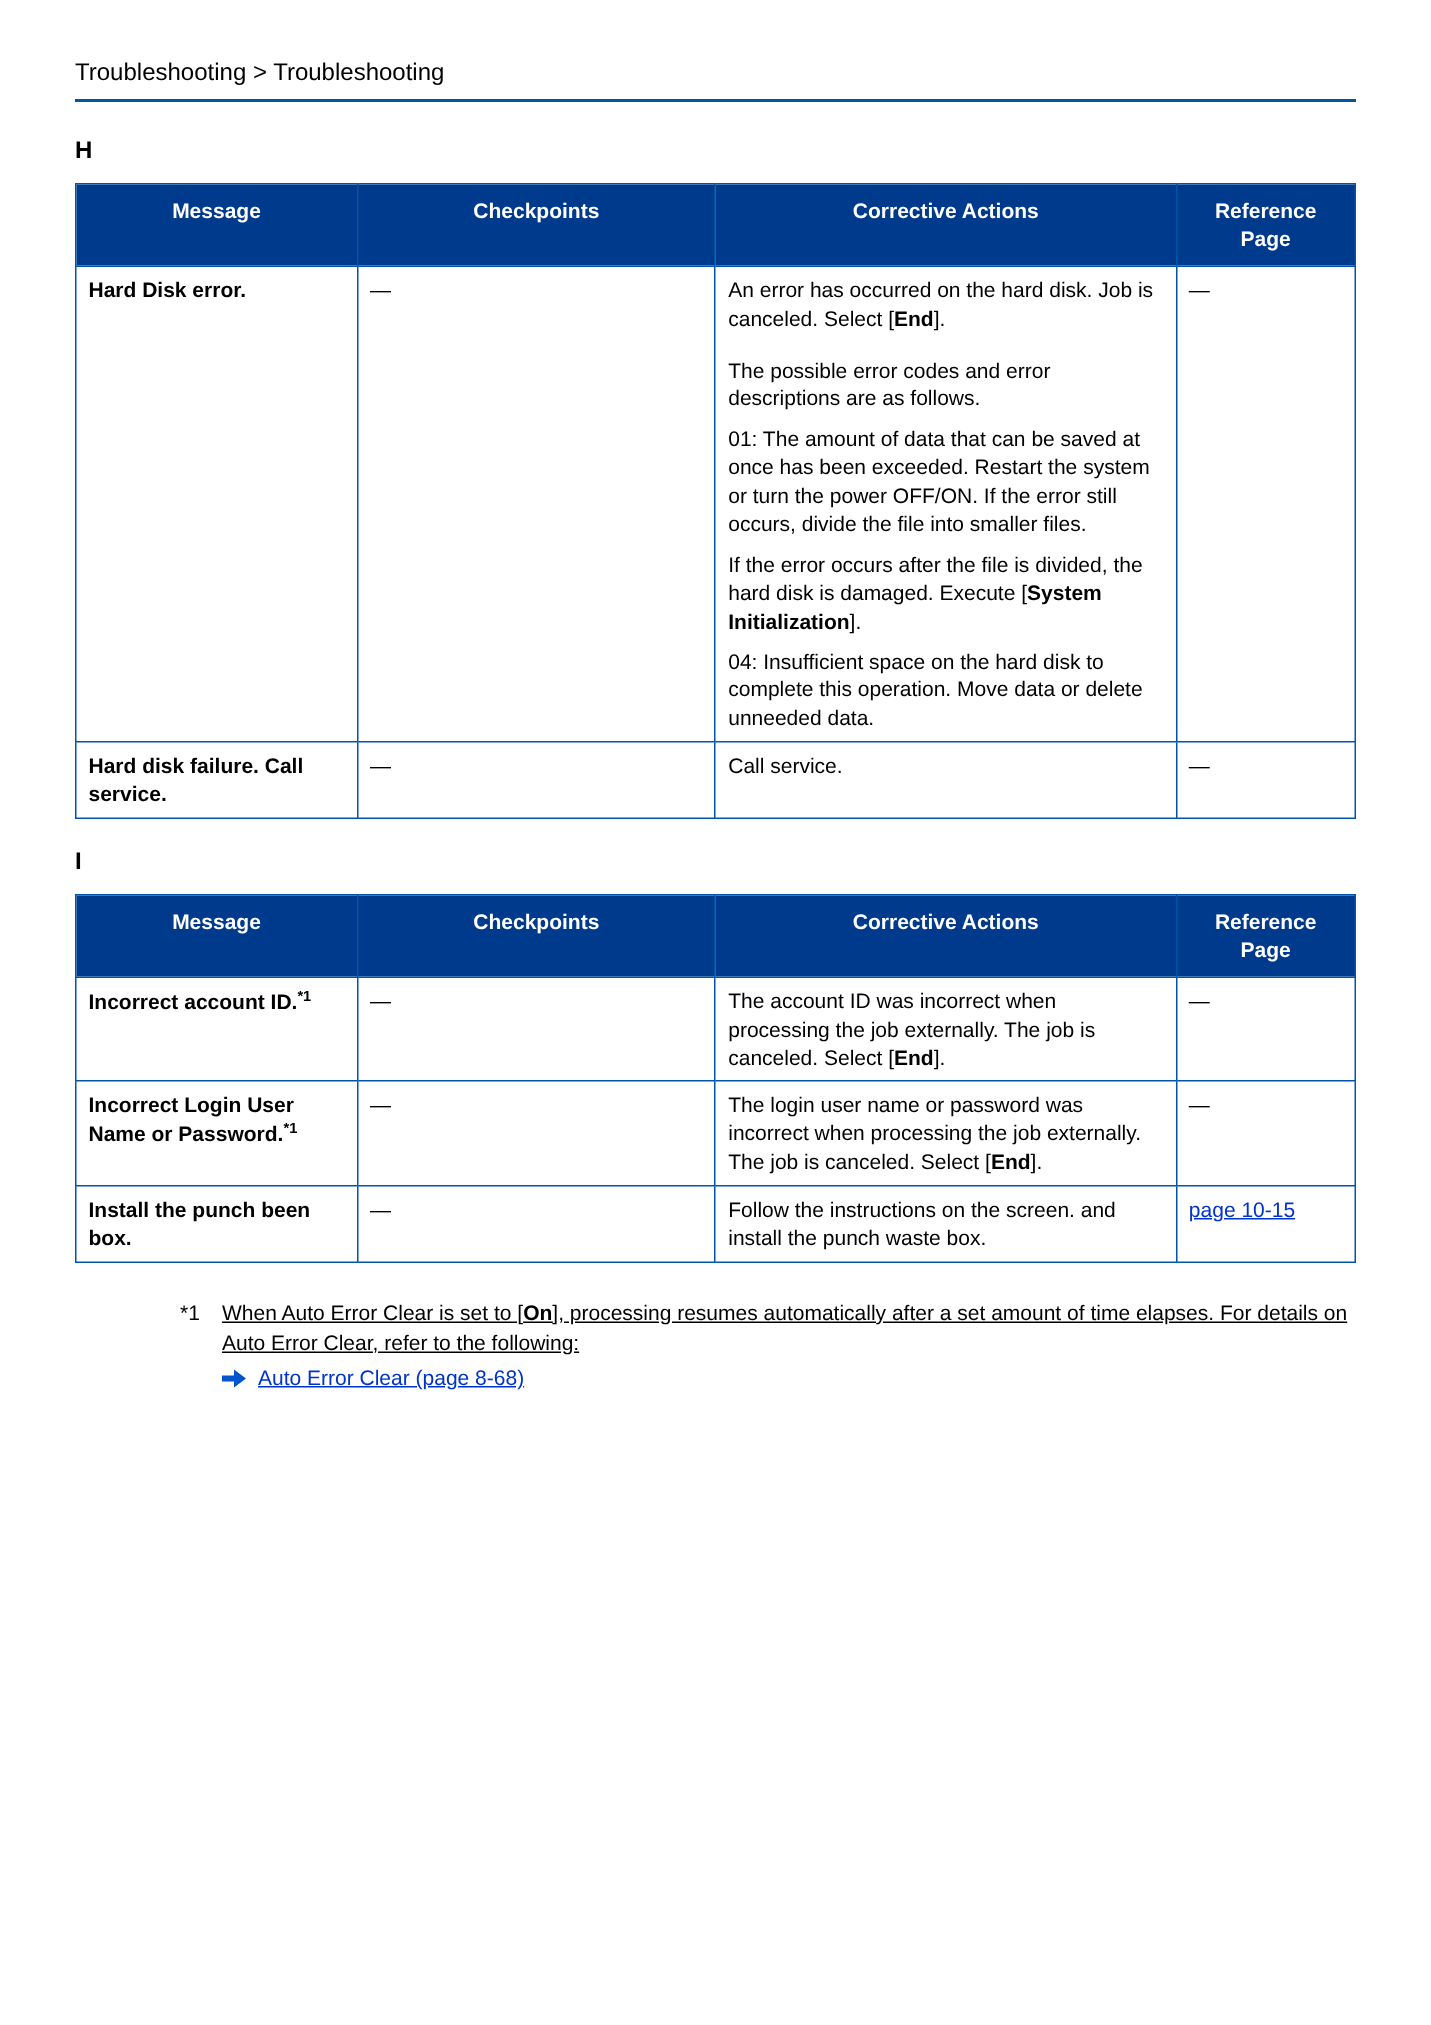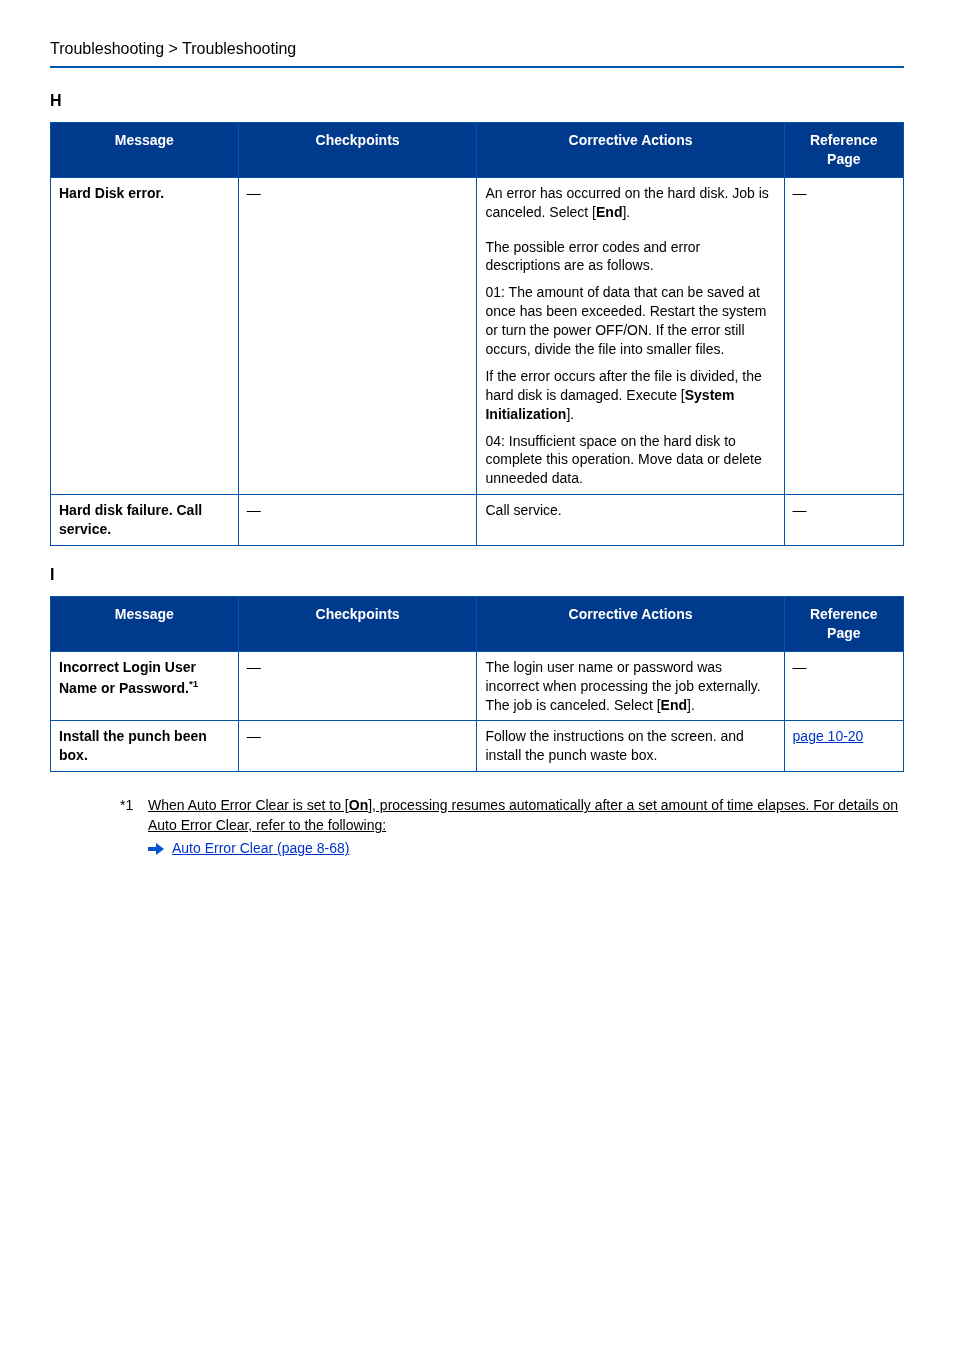--- a/index.html
+++ b/index.html
@@ -167,38 +167,48 @@
             <thead>
               <tr>
                 <th>Message</th>
                 <th>Checkpoints</th>
                 <th>Corrective Actions</th>
                 <th>Reference Page</th>
               </tr>
             </thead>
             <tbody>
               <tr>
+                <td class="msg-cell">Incorrect account ID.<sup>*1</sup></td>
+                <td>―</td>
+                <td>
+                  <div class="action-block">
+                    <p>The account ID was incorrect when processing the job externally. The job is canceled. Select [<b>End</b>].</p>
+                  </div>
+                </td>
+                <td>―</td>
+              </tr>
+              <tr>
                 <td class="msg-cell">Incorrect Login User Name or Password.<sup>*1</sup></td>
                 <td>―</td>
                 <td>
                   <div class="action-block">
                     <p>The login user name or password was incorrect when processing the job externally. The job is canceled. Select [<b>End</b>].</p>
                   </div>
                 </td>
                 <td>―</td>
               </tr>
               <tr>
                 <td class="msg-cell">Install the punch been box.</td>
                 <td>―</td>
                 <td>
                   <div class="action-block">
                     <p>Follow the instructions on the screen. and install the punch waste box.</p>
                   </div>
                 </td>
-                <td><span class="ref-link">page 10-20</span></td>
+                <td><span class="ref-link">page 10-15</span></td>
               </tr>
             </tbody>
           </table>
         </div>
       </div>
     </div>
 
   <div class="footnote-wrap">
     <div class="footnote-line">
       <div class="footnote-marker">*1</div>

